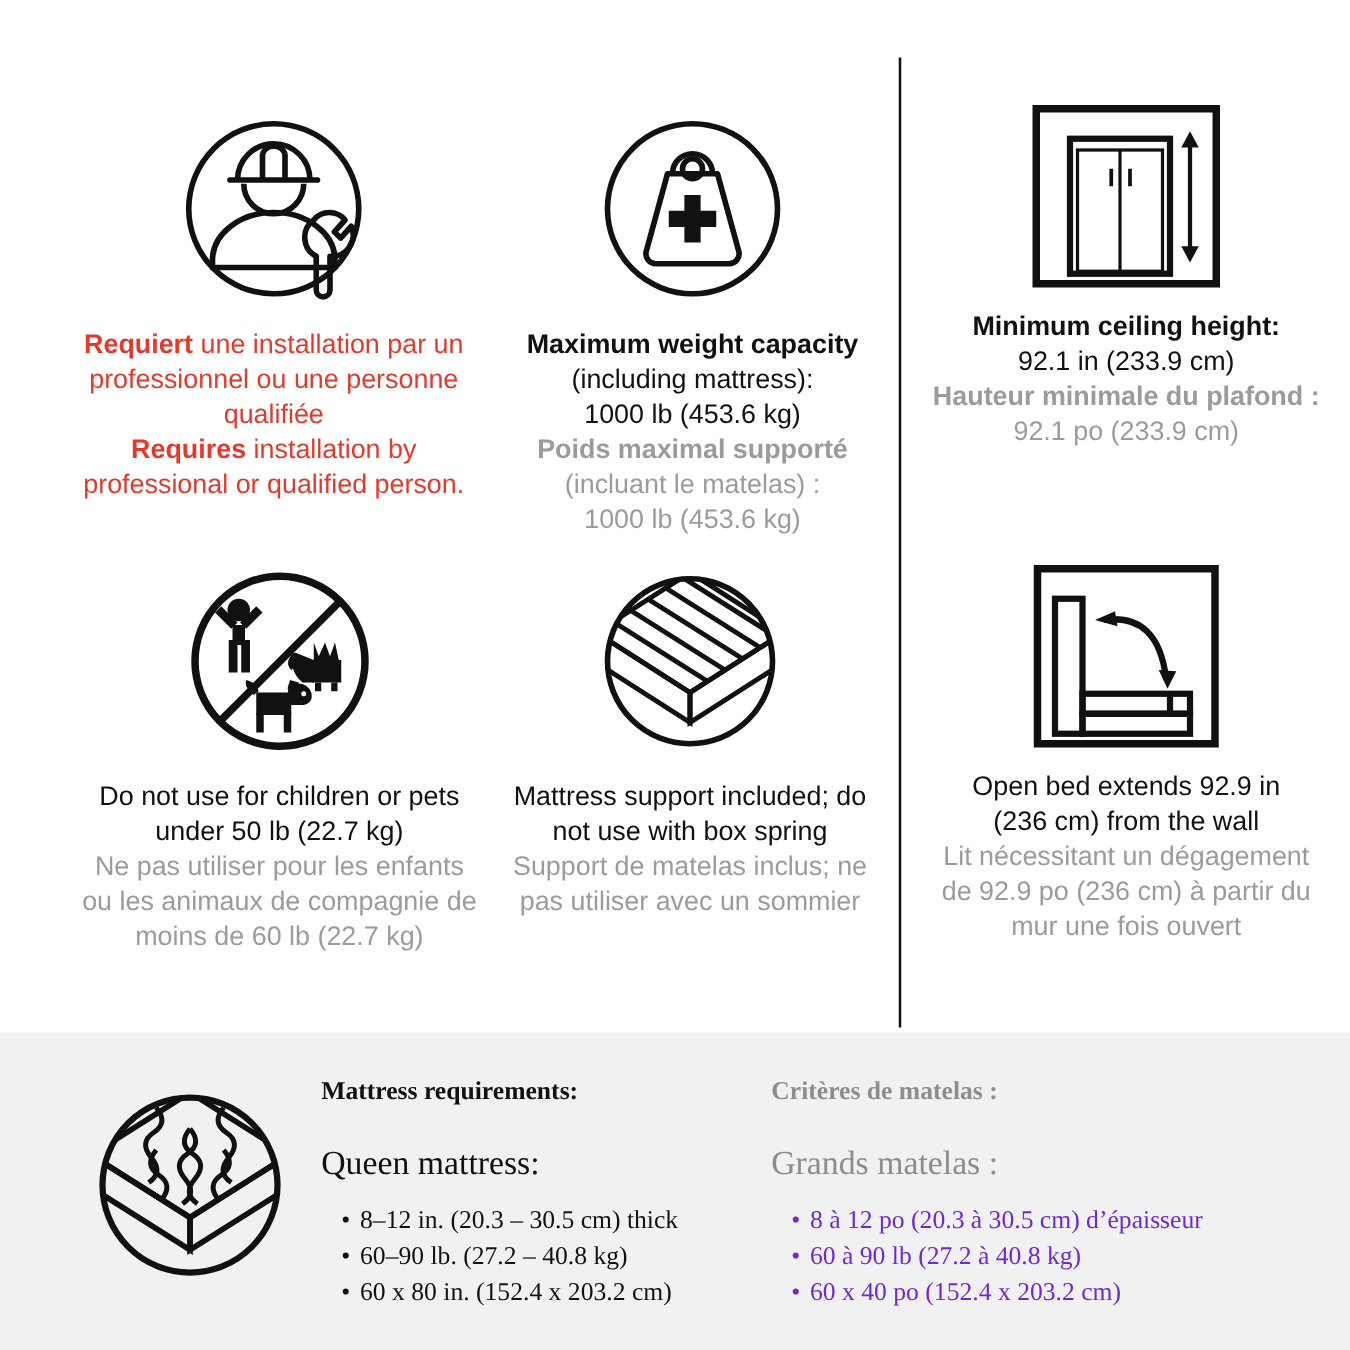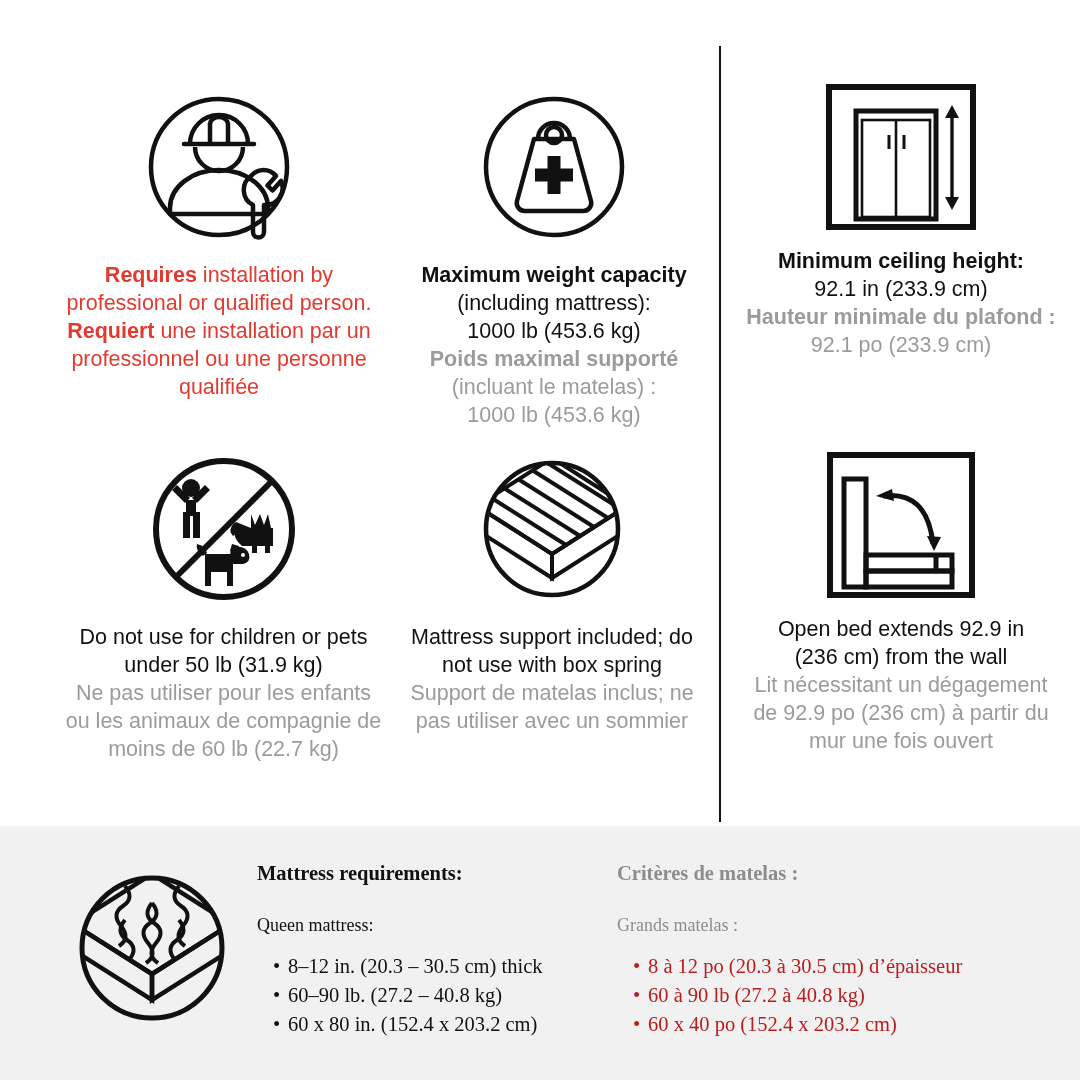--- a/index.html
+++ b/index.html
@@ -104,38 +104,38 @@
   .foot-col-fr { left: 617px; width: 420px; }
 
   .foot-title {
     font-size: 20.5px;
     font-weight: bold;
     color: #111111;
     margin: 0 0 30px 0;
   }
   .foot-title.fr { color: #8d8d8d; }
   .foot-sub {
-    font-size: 18px;
+    font-size: 27px;
     color: #111111;
     margin: 0 0 3px 0;
   }
   .foot-sub.fr { color: #8d8d8d; }
   .foot-list {
     list-style: none;
     margin: 16px;
     padding: 0;
   }
   .foot-list li {
     font-size: 20.5px;
     color: #111111;
     line-height: 1.42;
     position: relative;
     padding-left: 15px;
   }
-  .foot-list.fr li { color: #b91c1c; }
+  .foot-list.fr li { color: #6d28d9; }
   .foot-list li:before {
     content: "\2022";
     position: absolute;
     left: 0;
     top: 0;
   }
 
   svg { display: block; }
 </style>
 </head>
@@ -166,25 +166,25 @@
 
           <g stroke="#111" stroke-width="4.5" fill="none" stroke-linejoin="round" stroke-linecap="round">
             <path d="M120 97 a16 16 0 0 1 25 0 l-8.5 9.5 l5 5 l8.5 -9.5
                      a17 17 0 0 1 -17 24 l0 27 a5.5 5.5 0 0 1 -11 0
                      l0 -27 a17 17 0 0 1 -2 -29 z"></path>
             <circle cx="127" cy="143" r="1.6" fill="#111" stroke="none"></circle>
           </g>
         </svg>
       </div>
       <div class="caption">
-        <div class="cap-red"><b>Requires</b><span> installation by
-professional or qualified person.</span></div>
         <div class="cap-red"><b>Requiert</b><span> une installation par un
 professionnel ou une personne
 qualifiée</span></div>
+        <div class="cap-red"><b>Requires</b><span> installation by
+professional or qualified person.</span></div>
       </div>
     </div>
 
     <div class="cell cell-r1c2">
       <div class="icon-wrap">
         <svg width="176" height="176" viewBox="0 0 176 176">
           <circle cx="88" cy="88" r="68" fill="none" stroke="#111" stroke-width="4.5"></circle>
 
           <path d="M72 60 a16 16 0 0 1 32 0" fill="none" stroke="#111" stroke-width="4.5"></path>
           <circle cx="88" cy="56" r="8" fill="none" stroke="#111" stroke-width="4.5"></circle>
@@ -254,21 +254,21 @@
             <path d="M66 126 h6 v16 h-6 z M88 126 h6 v16 h-6 z"></path>
             <path d="M92 104 q14 -4 18 6 q2 8 -6 10 h-14 z"></path>
             <path d="M93 100 l7 2 l-2 8 l-7 -3 z"></path>
             <circle cx="104" cy="111" r="2" fill="#fff"></circle>
             <path d="M64 112 q-8 -6 -6 -12 q8 2 10 9 z"></path>
           </g>
         </svg>
       </div>
       <div class="caption">
         <div class="cap-en">Do not use for children or pets
-under 50 lb (31.9 kg)</div>
+under 50 lb (22.7 kg)</div>
         <div class="cap-fr">Ne pas utiliser pour les enfants
 ou les animaux de compagnie de
 moins de 60 lb (22.7 kg)</div>
       </div>
     </div>
 
     <div class="cell cell-r2c2">
       <div class="icon-wrap">
         <svg width="170" height="170" viewBox="0 0 170 170">
           <defs>

